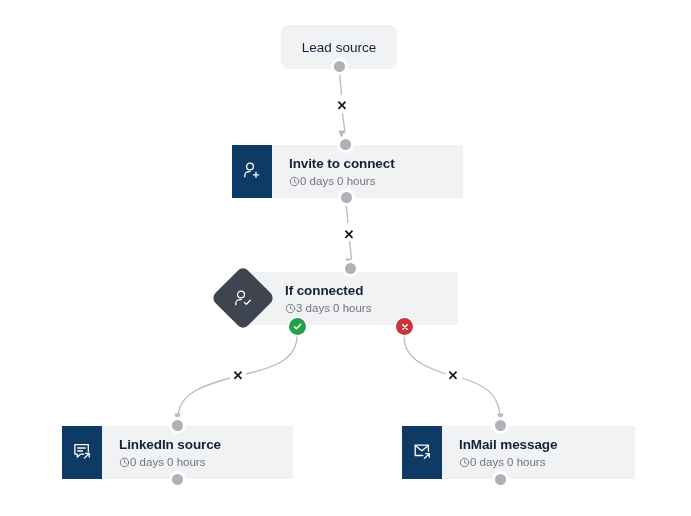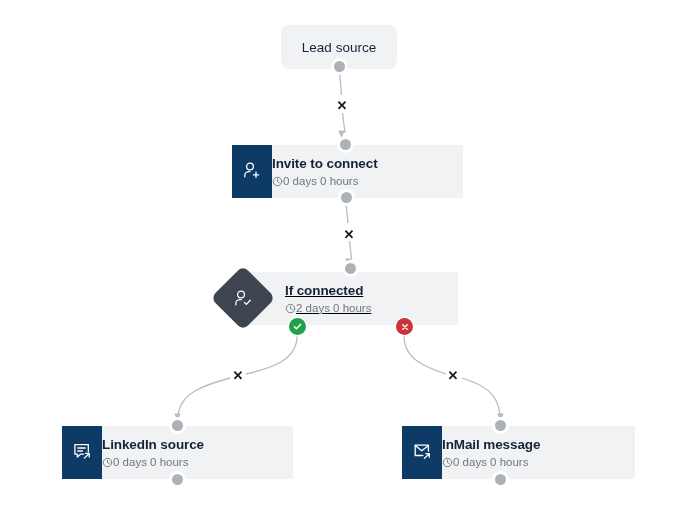--- a/index.html
+++ b/index.html
@@ -63,21 +63,21 @@
     align-items: center;
     justify-content: center;
     align-self: stretch;
   }
   .node-body {
     flex: 1 1 auto;
     background: #f1f2f4;
     display: flex;
     flex-direction: column;
     justify-content: center;
-    padding-left: 0;
+    padding-left: 17px;
     align-self: stretch;
   }
   .node-title {
     font-size: 13.5px;
     font-weight: bold;
     color: #152238;
     line-height: 17px;
     letter-spacing: -0.1px;
   }
   .node-sub {
@@ -213,31 +213,31 @@
           </span>
           <span>0 days 0 hours</span>
         </div>
       </div>
     </div>
   </div>
   <div class="port" style="left:340px; top:139px;"></div>
   <div class="port" style="left:341px; top:192px;"></div>
 
   <div class="node" style="left:243px; top:272px; width:215px; height:53px;">
-    <div class="node-card" style="border-radius:0;text-decoration:underline;">
+    <div class="node-card" style="border-radius:0;">
       <div class="node-body" style="padding-left:42px;">
         <div class="node-title">If connected</div>
         <div class="node-sub">
           <span>
             <svg width="11" height="11" viewBox="0 0 12 12" fill="none" stroke="#70757e" stroke-width="1" stroke-linecap="round">
               <circle cx="6" cy="6" r="4.6"></circle>
               <path d="M6 3.4 V6 L7.9 7.2"></path>
             </svg>
           </span>
-          <span>2 days 0 hours</span>
+          <span>3 days 0 hours</span>
         </div>
       </div>
     </div>
   </div>
   <div class="diamond" style="left:220px; top:275px;">
     <span>
       <svg width="22" height="22" viewBox="0 0 22 22" fill="none" stroke="#ffffff" stroke-width="1.3" stroke-linecap="round" stroke-linejoin="round">
         <circle cx="9" cy="7.5" r="3.4"></circle>
         <path d="M3.8 17.8 v-1.3 c0-2.3 1.9-3.9 4.2-3.9 h1.4"></path>
         <path d="M12.3 15.4 L14.4 17.4 L18.2 13.3"></path>

